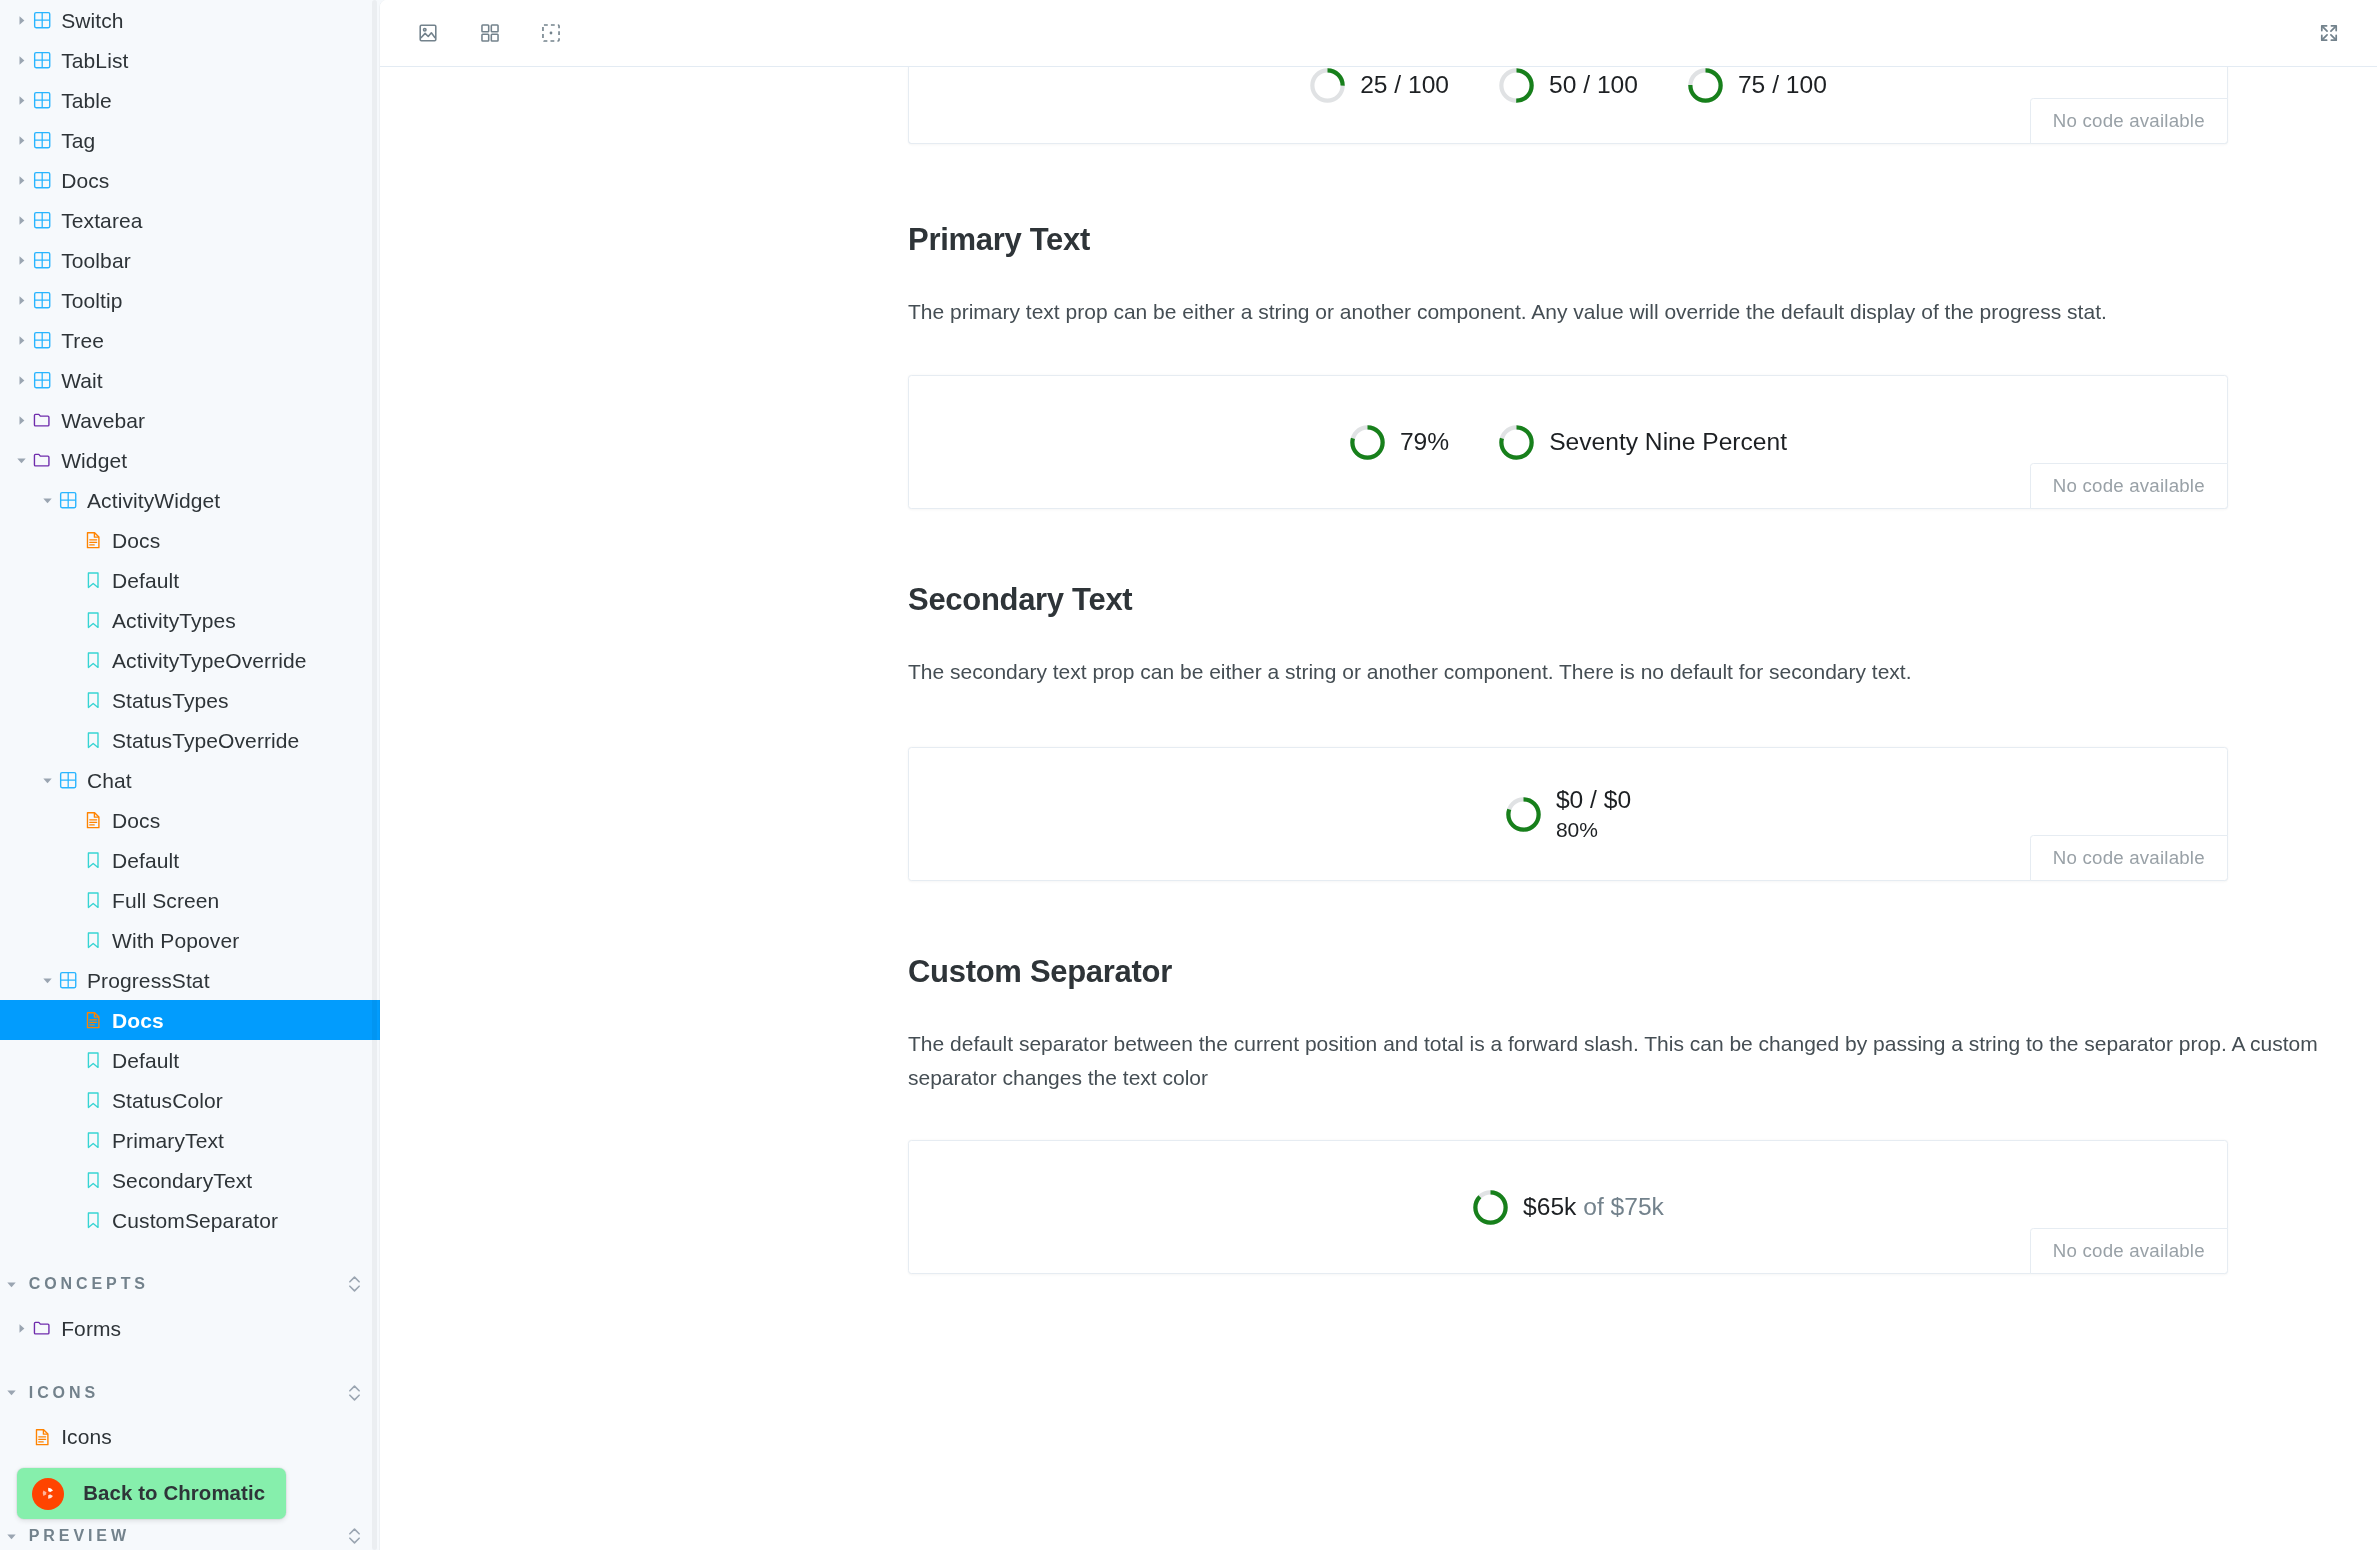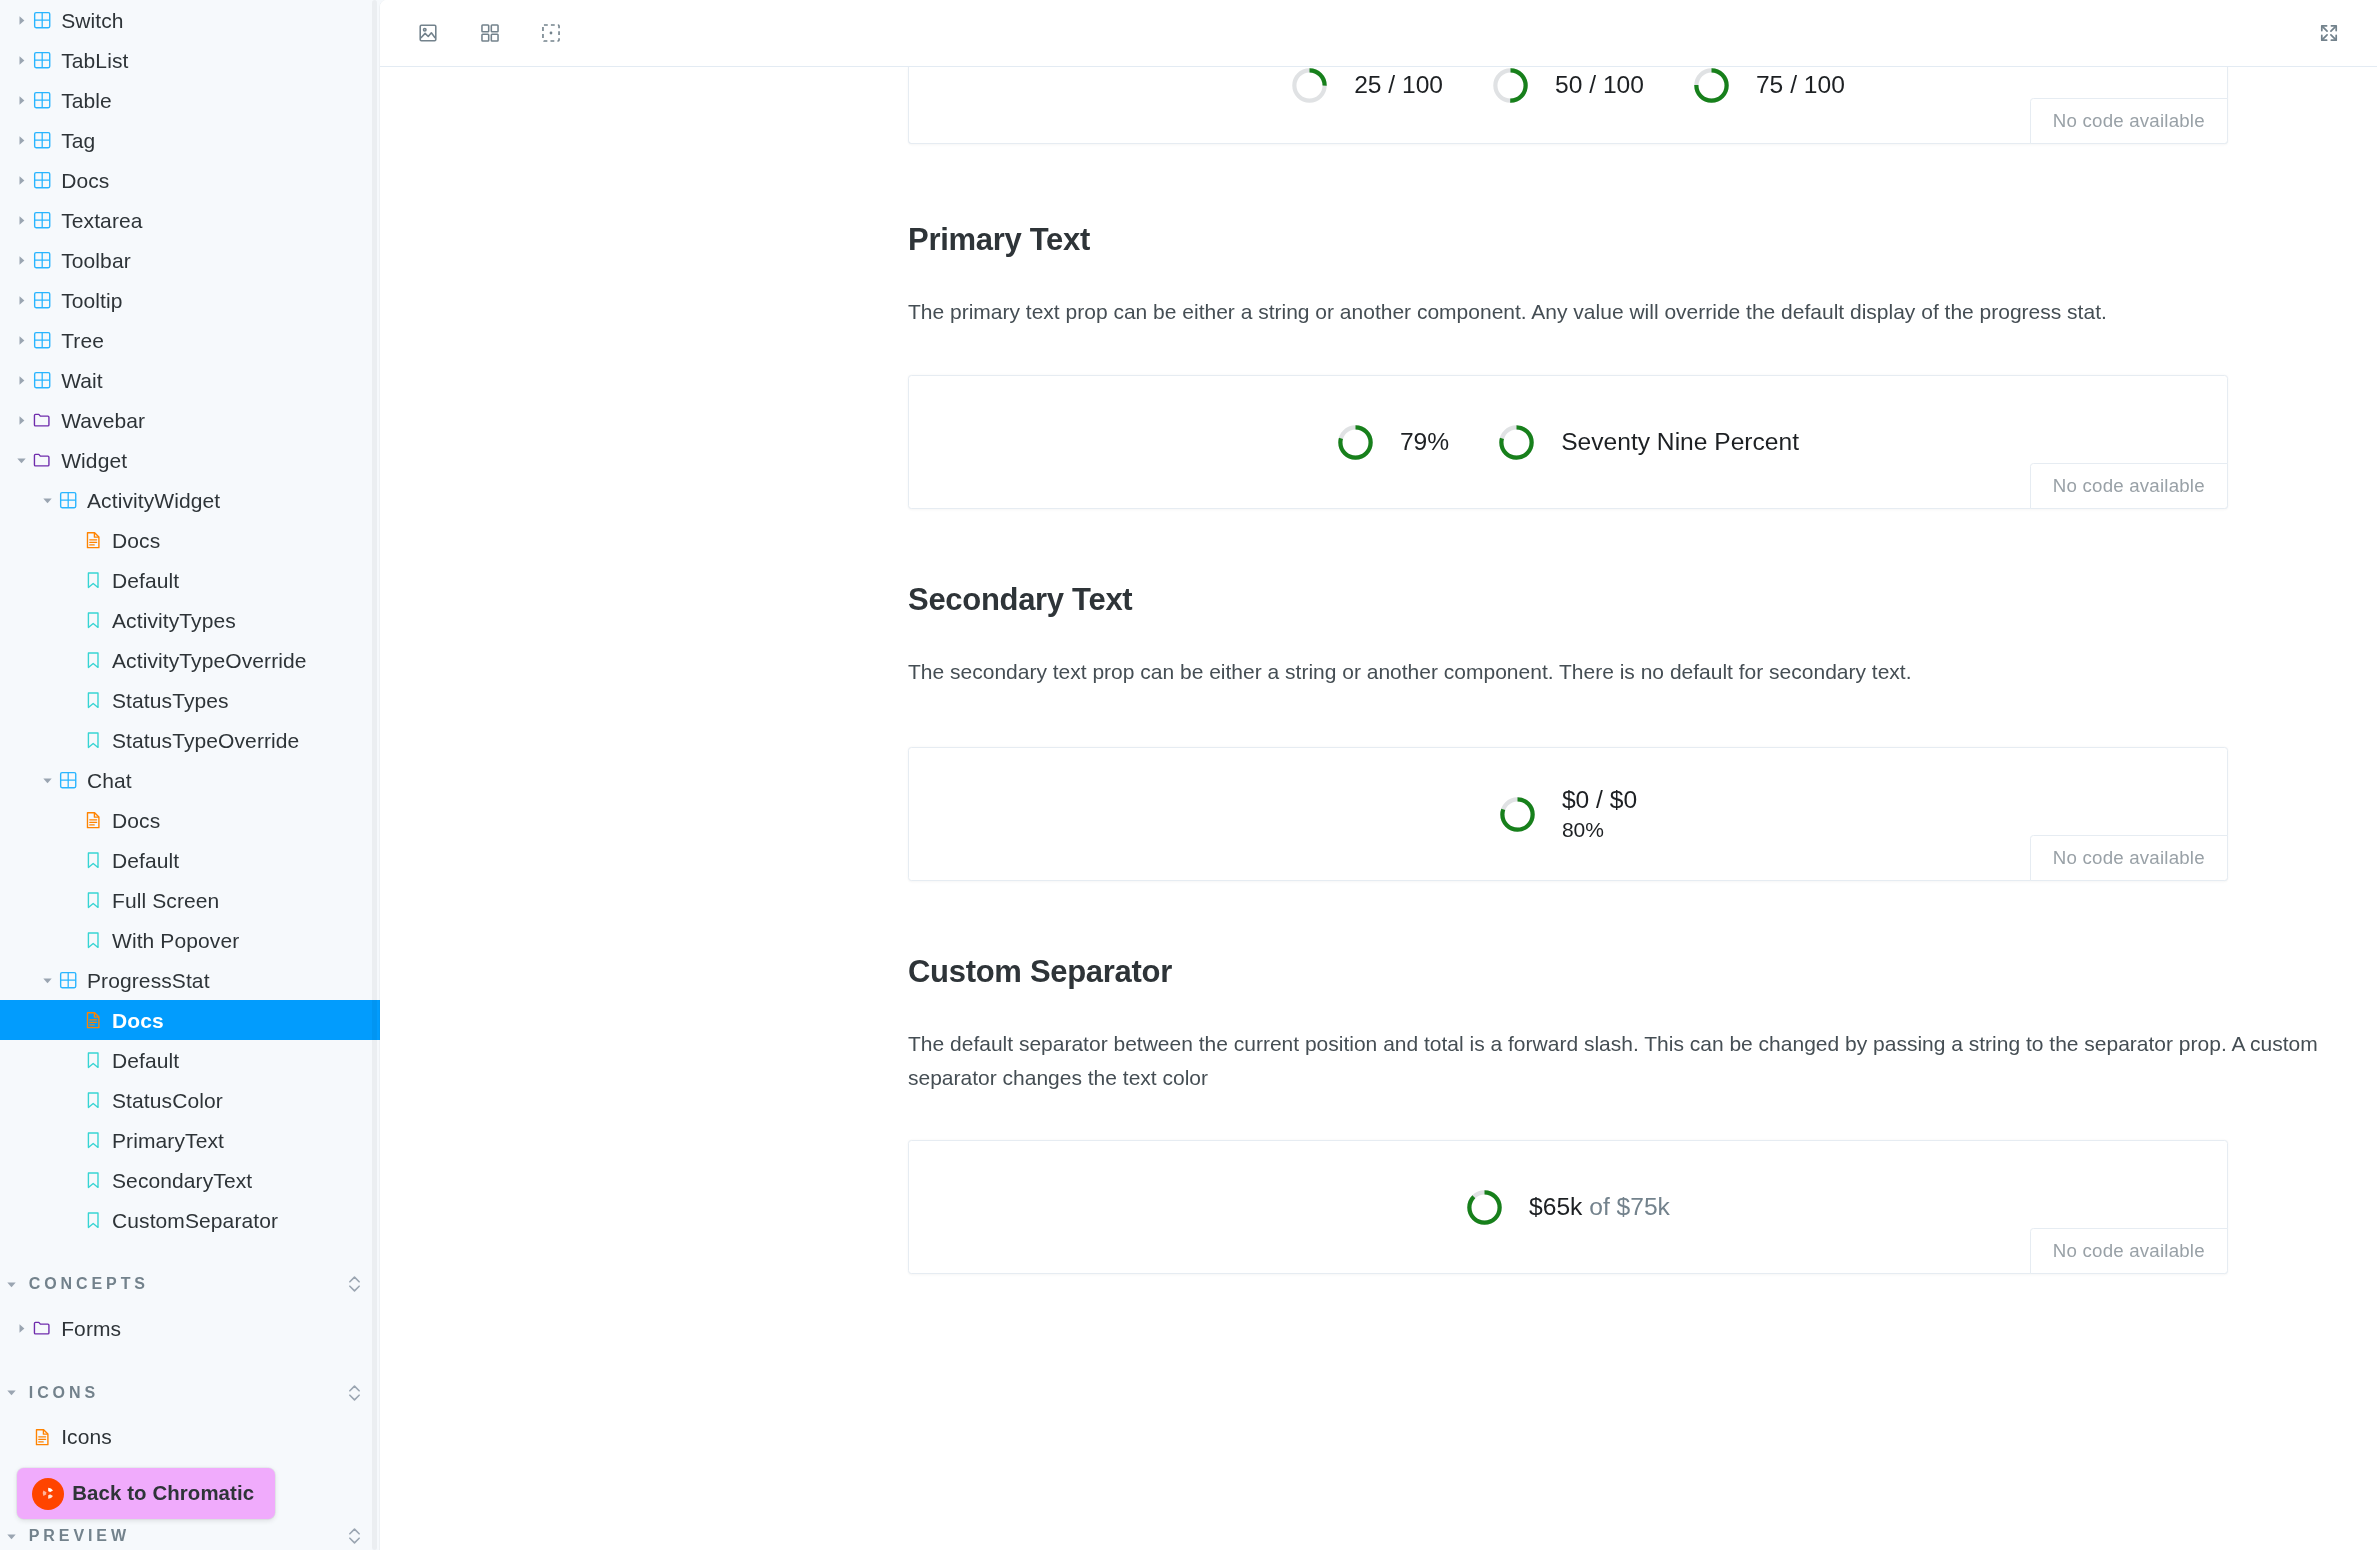--- a/index.html
+++ b/index.html
@@ -104,22 +104,22 @@
   }
 
   
   .chromatic-pill {
     position: absolute;
     left: 17px;
     bottom: 31px;
     height: 51px;
     display: flex;
     align-items: center;
-    gap: 8px;
-    background: #f0abfc;
+    gap: 19px;
+    background: #86efac;
     border-radius: 6.8px;
     padding: 0 20.4px 0 15.3px;
     box-shadow: 0 1.7px 5.1px rgba(0,0,0,0.10), 0 0 0 0.8px rgba(0,0,0,0.05);
     z-index: 20;
   }
   .chromatic-logo {
     width: 32px; height: 32px; border-radius: 50%;
     background: #ff4400;
     display: flex; align-items: center; justify-content: center;
     flex: 0 0 32px;
@@ -220,21 +220,21 @@
     color: #454e54;
     max-width: 1630px;
     margin: 0;
   }
 
   
   .stat-group { display: flex; align-items: center; gap: 49px; }
   .stat {
     display: flex;
     align-items: center;
-    gap: 26px;
+    gap: 14px;
   }
   .ring { flex: 0 0 auto; display:block; }
   .stat-text { display: flex; flex-direction: column; justify-content: center; }
   .stat-primary {
     font-size: 24.6px;
     color: #1d2023;
     line-height: 1.25;
     white-space: nowrap;
   }
   .stat-secondary {

